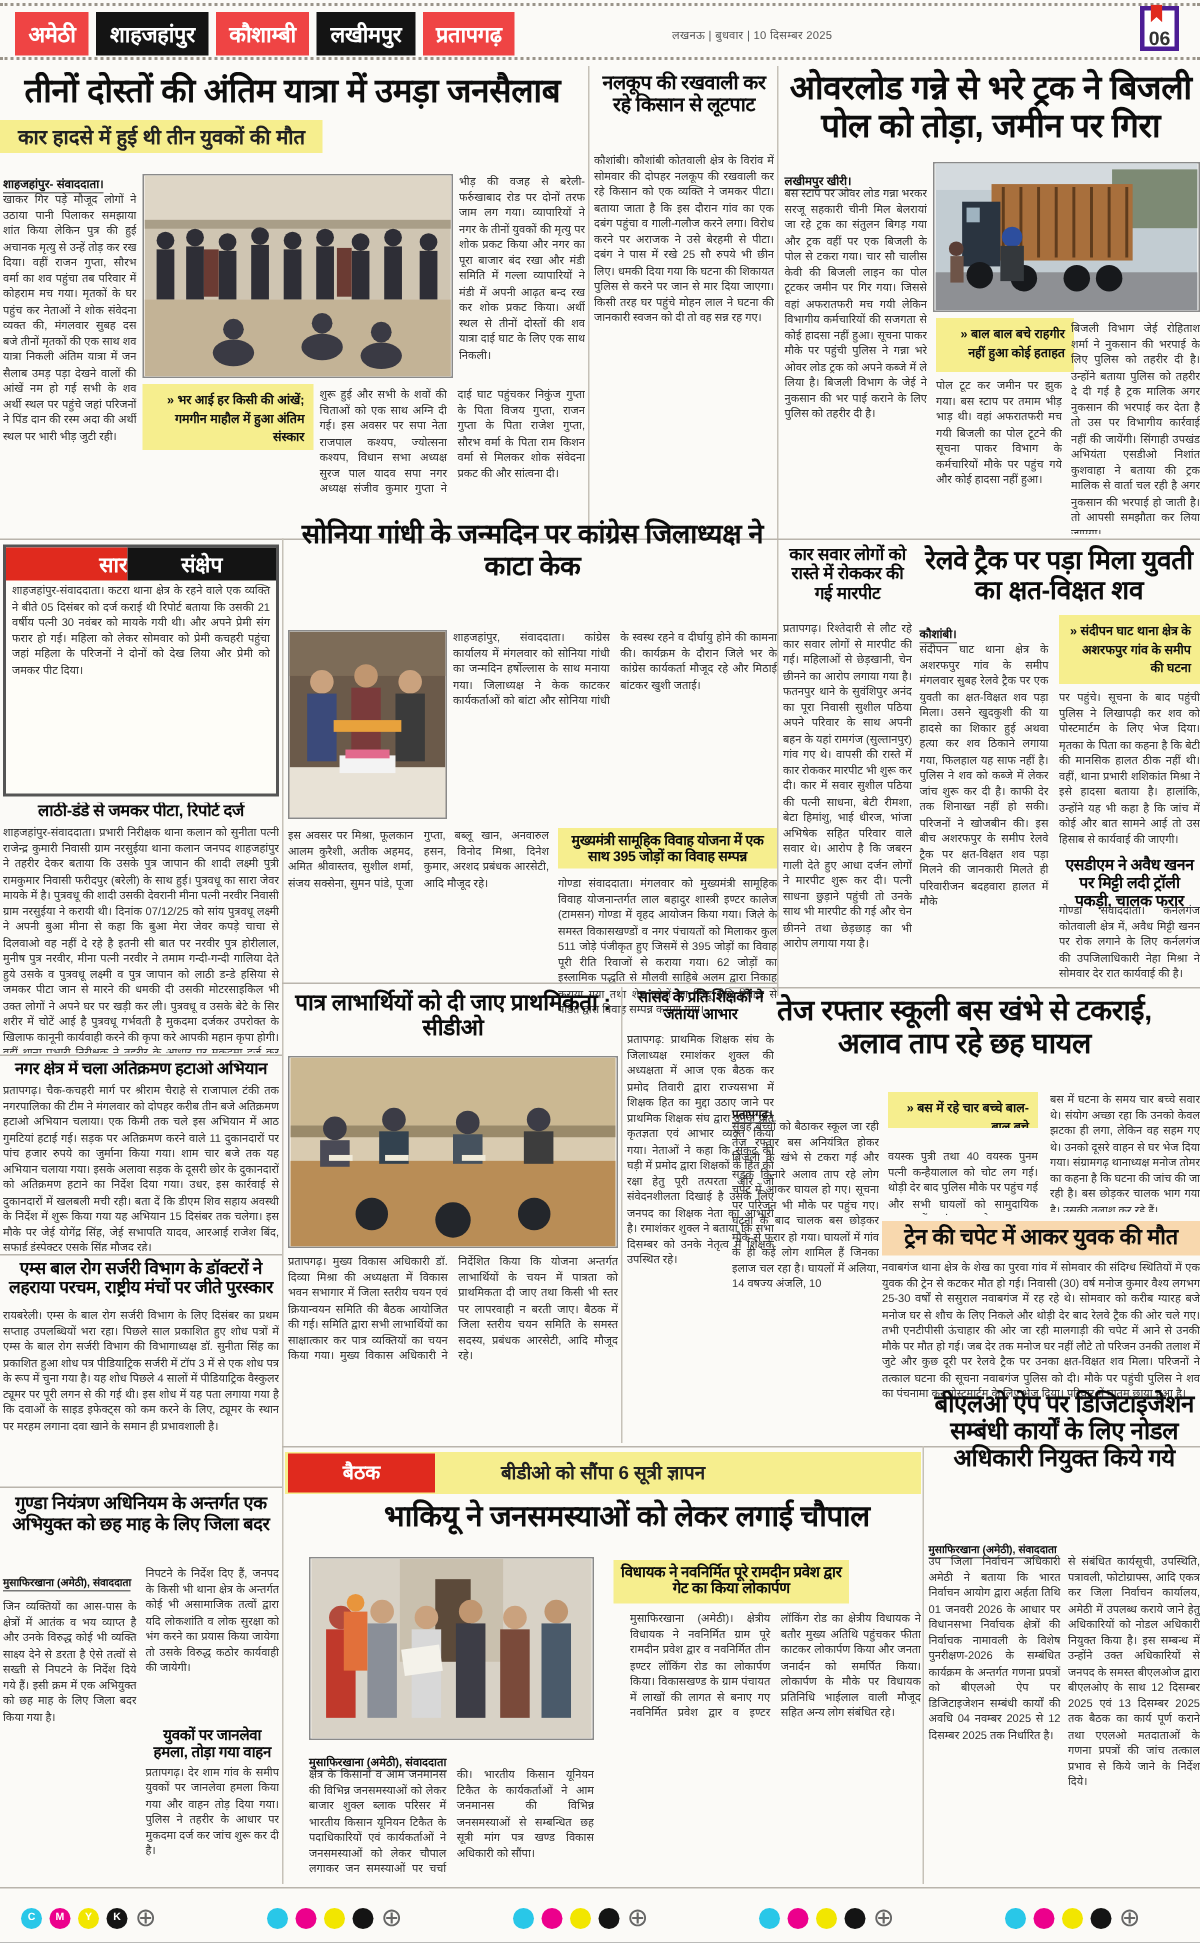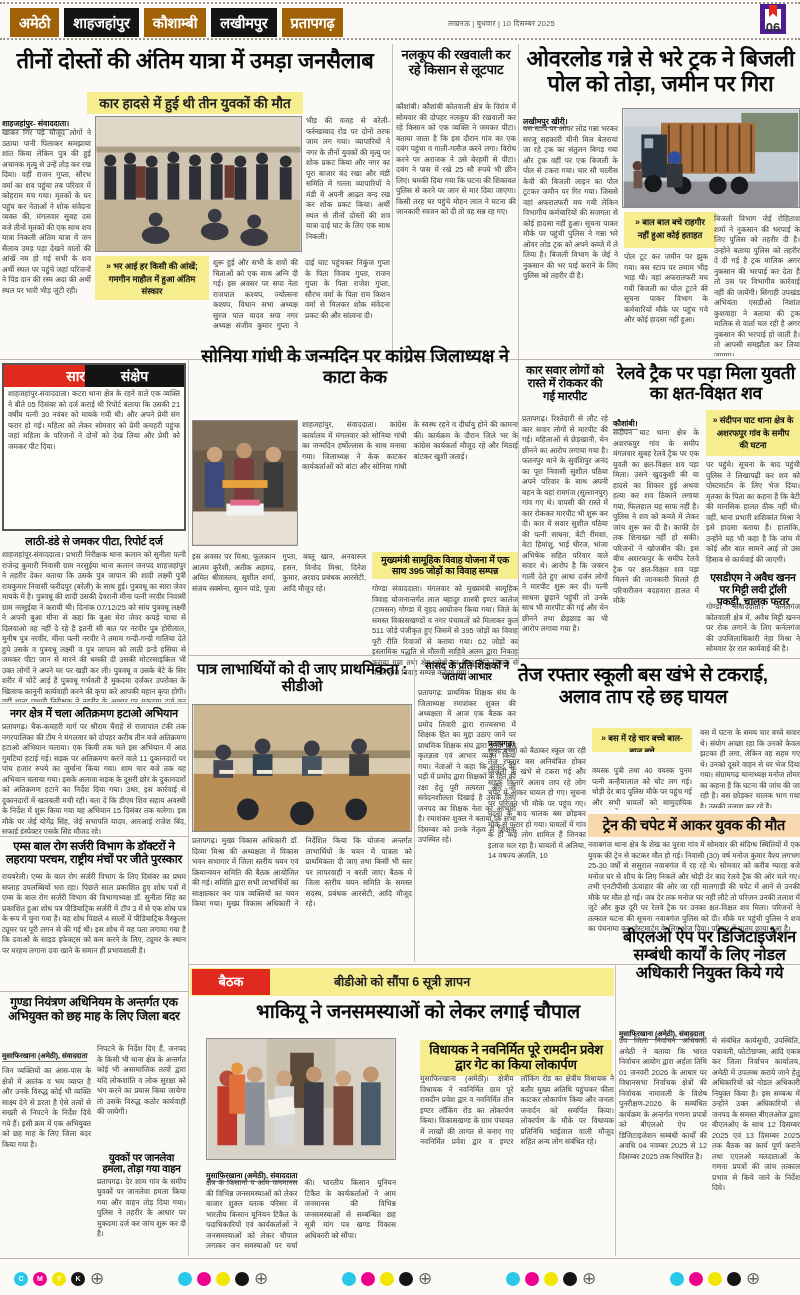--- a/index.html
+++ b/index.html
@@ -4,33 +4,33 @@
 <style>
   *{margin:0;padding:0;box-sizing:border-box}
   html,body{background:#888}
   .page{position:relative;width:800px;height:1295px;background:#fbfaf7;margin:0 auto;
         font-family:"Liberation Sans","DejaVu Sans",sans-serif;color:#222;overflow:hidden}
   .abs{position:absolute}
   .bt{font-size:7.4px;line-height:1.42;text-align:justify;color:#333;overflow:hidden}
   .c2{column-count:2;column-gap:7px}
   .hl{font-weight:bold;color:#0d0d0d;text-align:center;line-height:1.14;letter-spacing:-0.2px}
   .byline{font-size:7.8px;font-weight:bold;color:#111;border-bottom:1px solid #777;display:inline-block;padding-bottom:1px}
-  .pointer{background:#f6ee8e;font-size:8.4px;font-weight:bold;line-height:1.5;padding:4px 6px;color:#111;text-align:center;overflow:hidden}
+  .pointer{background:#f6ee8e;font-size:8.4px;font-weight:bold;line-height:1.5;padding:4px 6px;color:#111;text-align:right;overflow:hidden}
   .yellowband{background:#f6ee8e}
   .hline{background:#b9b4ac;height:1px}
   .vline{background:#c6c1b8;width:1px}
   .dotline{border-top:2px dotted #9a948a}
   
   .city{display:inline-block;color:#fff;font-weight:bold;font-size:14.5px;padding:4px 9px 5px;margin-right:5px;letter-spacing:-0.2px}
-  .city.red{background:#a16207}
+  .city.red{background:#ef4444}
   .city.blk{background:#141414}
   .dateline{font-size:7.5px;color:#555;letter-spacing:.2px}
   .masthead{color:#e02a1e;font-weight:bold;font-size:27px;letter-spacing:-0.5px;line-height:1}
   .tagbar{background:#141414;height:8px;width:92px;margin-left:38px;margin-bottom:1px;border-radius:1px}
-  .pagenum{border:5px solid #4c1d95;background:#fff;width:26px;height:30px;text-align:center;font-size:13px;font-weight:bold;color:#333;position:relative;padding-top:11px}
+  .pagenum{border:3px solid #4c1d95;background:#fff;width:26px;height:30px;text-align:center;font-size:13px;font-weight:bold;color:#333;position:relative;padding-top:11px}
   .pagenum .ribbon{position:absolute;top:-4px;left:4px;width:8px;height:12px;background:#e02a1e;
       clip-path:polygon(0 0,100% 0,100% 100%,50% 70%,0 100%)}
   
   .saar-tabs{display:flex;height:22px}
   .saar-tabs .t1{background:#e02a1e;color:#fff;font-weight:bold;font-size:14px;width:45%;text-align:right;line-height:22px}
   .saar-tabs .t2{background:#141414;color:#fff;font-weight:bold;font-size:14px;width:55%;text-align:center;line-height:22px}
   .boxed{border:2px solid #555;background:#fefdf8}
   .kicker{background:#e02a1e;color:#fff;font-weight:bold;font-size:13px;text-align:center;line-height:26px}
   .photo{border:1px solid #8a8a8a;display:block}
   .reg{display:flex;align-items:center;gap:5px;position:absolute;top:1270px}
@@ -48,21 +48,21 @@
     <span class="city red">अमेठी</span><span class="city blk">शाहजहांपुर</span><span class="city red">कौशाम्बी</span><span class="city blk">लखीमपुर</span><span class="city red">प्रतापगढ़</span>
   </div>
   <div class="abs dateline" style="left:448px;top:18px">लखनऊ | बुधवार | 10 दिसम्बर 2025</div>
   <div class="abs pagenum" style="left:760px;top:4px">
     <div class="ribbon"></div>
     <span>06</span>
   </div>
   <div class="abs dotline" style="left:0;top:38px;width:800px"></div>
 
   <div class="abs hl" style="left:0;top:48px;width:390px;font-size:22px;white-space:nowrap;overflow:hidden">तीनों दोस्तों की अंतिम यात्रा में उमड़ा जनसैलाब</div>
-  <div class="abs" style="left:0;top:92px;width:390px;text-align:center">
+  <div class="abs" style="left:0;top:80px;width:390px;text-align:left">
     <span class="yellowband" style="display:inline-block;font-weight:bold;font-size:13.5px;padding:2px 12px">कार हादसे में हुई थी तीन युवकों की मौत</span>
   </div>
   <div class="abs" style="left:2px;top:112px">
     <span class="byline">शाहजहांपुर- संवाददाता।</span>
   </div>
 
   <svg class="abs photo" style="left:95px;top:116px" width="207" height="136" viewBox="0 0 207 136">
     <rect width="207" height="136" fill="#cfc5b2"></rect>
     <rect y="0" width="207" height="34" fill="#ded6c6"></rect>
     <rect y="30" width="207" height="6" fill="#a99e88"></rect>
@@ -270,21 +270,21 @@
   <div class="abs bt" style="left:488px;top:746px;width:98px;height:212px">सुबह बच्चों को बैठाकर स्कूल जा रही तेज रफ्तार बस अनियंत्रित होकर बिजली के खंभे से टकरा गई और सड़क किनारे अलाव ताप रहे लोग चपेट में आकर घायल हो गए। सूचना पर परिजन भी मौके पर पहुंच गए। घटना के बाद चालक बस छोड़कर मौके से फरार हो गया। घायलों में गांव के ही कई लोग शामिल हैं जिनका इलाज चल रहा है। घायलों में अलिया, 14 वषज्य अंजलि, 10</div>
   <div class="abs bt" style="left:592px;top:766px;width:100px;height:44px">वयस्क पुत्री तथा 40 वयस्क पुनम पत्नी कन्हैयालाल को चोट लग गई। थोड़ी देर बाद पुलिस मौके पर पहुंच गई और सभी घायलों को सामुदायिक स्वास्थ्य केंद्र संग्रामगढ़ ले जाया गया, जहां उनका इलाज जारी है।</div>
   <div class="abs bt" style="left:700px;top:728px;width:100px;height:80px">बस में घटना के समय चार बच्चे सवार थे। संयोग अच्छा रहा कि उनको केवल झटका ही लगा, लेकिन वह सहम गए थे। उनको दूसरे वाहन से घर भेज दिया गया। संग्रामगढ़ थानाध्यक्ष मनोज तोमर का कहना है कि घटना की जांच की जा रही है। बस छोड़कर चालक भाग गया है। उसकी तलाश कर रहे हैं।</div>
 
   <div class="abs hl" style="left:588px;top:814px;width:212px;font-size:14.5px;background:#f8d8ae;padding:3px 0">ट्रेन की चपेट में आकर युवक की मौत</div>
   <div class="abs bt" style="left:588px;top:840px;width:212px;height:122px">नवाबगंज थाना क्षेत्र के शेख का पुरवा गांव में सोमवार की संदिग्ध स्थितियों में एक युवक की ट्रेन से कटकर मौत हो गई। निवासी (30) वर्ष मनोज कुमार वैश्य लगभग 25-30 वर्षों से ससुराल नवाबगंज में रह रहे थे। सोमवार को करीब ग्यारह बजे मनोज घर से शौच के लिए निकले और थोड़ी देर बाद रेलवे ट्रैक की ओर चले गए। तभी एनटीपीसी ऊंचाहार की ओर जा रही मालगाड़ी की चपेट में आने से उनकी मौके पर मौत हो गई। जब देर तक मनोज घर नहीं लौटे तो परिजन उनकी तलाश में जुटे और कुछ दूरी पर रेलवे ट्रैक पर उनका क्षत-विक्षत शव मिला। परिजनों ने तत्काल घटना की सूचना नवाबगंज पुलिस को दी। मौके पर पहुंची पुलिस ने शव का पंचनामा कर पोस्टमार्टम के लिए भेज दिया। परिवार में मातम छाया हुआ है।</div>
 
   <div class="abs hline" style="left:188px;top:964px;width:612px"></div>
 
   <div class="abs yellowband" style="left:190px;top:968px;width:424px;height:28px">
-    <div class="kicker" style="position:absolute;left:2px;top:1px;width:78px;height:26px">बैठक</div>
+    <div class="kicker" style="position:absolute;left:2px;top:1px;width:98px;height:26px">बैठक</div>
     <div style="text-align:center;font-weight:bold;font-size:12.5px;line-height:28px">बीडीओ को सौंपा 6 सूत्री ज्ञापन</div>
   </div>
   <div class="abs hl" style="left:190px;top:1000px;width:456px;font-size:19.5px">भाकियू ने जनसमस्याओं को लेकर लगाई चौपाल</div>
 
   <svg class="abs photo" style="left:206px;top:1038px" width="190" height="122" viewBox="0 0 190 122">
     <rect width="190" height="122" fill="#d8d2c6"></rect>
     <rect x="60" y="0" width="70" height="70" fill="#c9c0ae"></rect>
     <rect x="84" y="14" width="24" height="56" fill="#5c4a3a"></rect>
     <g>
         <circle cx="20" cy="40" r="8" fill="#b34a3c"></circle>
@@ -303,21 +303,21 @@
     <rect x="62" y="60" width="26" height="18" fill="#f4f2ea" transform="rotate(-8 75 69)"></rect>
     <circle cx="30" cy="30" r="6" fill="#e8953c"></circle>
       <rect x="22" y="36" width="16" height="40" fill="#e2703a"></rect>
   </svg>
 
   <div class="abs" style="left:206px;top:1164px">
     <span class="byline" style="font-size:7.5px">मुसाफिरखाना (अमेठी), संवाददाता</span>
   </div>
   <div class="abs bt c2" style="left:206px;top:1178px;width:190px;height:76px">क्षेत्र के किसानों व आम जनमानस की विभिन्न जनसमस्याओं को लेकर बाजार शुक्ल ब्लाक परिसर में भारतीय किसान यूनियन टिकैत के पदाधिकारियों एवं कार्यकर्ताओं ने जनसमस्याओं को लेकर चौपाल लगाकर जन समस्याओं पर चर्चा की। भारतीय किसान यूनियन टिकैत के कार्यकर्ताओं ने आम जनमानस की विभिन्न जनसमस्याओं से सम्बन्धित छह सूत्री मांग पत्र खण्ड विकास अधिकारी को सौंपा।</div>
 
-  <div class="abs yellowband hl" style="left:420px;top:1040px;width:192px;font-size:13px;padding:3px 2px">विधायक ने नवनिर्मित पूरे रामदीन प्रवेश द्वार गेट का किया लोकार्पण</div>
+  <div class="abs yellowband hl" style="left:409px;top:1040px;width:157px;font-size:10px;padding:3px 2px">विधायक ने नवनिर्मित पूरे रामदीन प्रवेश द्वार गेट का किया लोकार्पण</div>
   <div class="abs bt c2" style="left:420px;top:1074px;width:194px;height:180px">मुसाफिरखाना (अमेठी)। क्षेत्रीय विधायक ने नवनिर्मित ग्राम पूरे रामदीन प्रवेश द्वार व नवनिर्मित तीन इण्टर लॉकिंग रोड का लोकार्पण किया। विकासखण्ड के ग्राम पंचायत में लाखों की लागत से बनाए गए नवनिर्मित प्रवेश द्वार व इण्टर लॉकिंग रोड का क्षेत्रीय विधायक ने बतौर मुख्य अतिथि पहुंचकर फीता काटकर लोकार्पण किया और जनता जनार्दन को समर्पित किया। लोकार्पण के मौके पर विधायक प्रतिनिधि भाईलाल वाली मौजूद सहित अन्य लोग संबंधित रहे।</div>
 
   <div class="abs vline" style="left:615px;top:964px;height:292px"></div>
   <div class="abs hl" style="left:619px;top:928px;width:181px;font-size:16px">बीएलओ ऐप पर डिजिटाइजेशन सम्बंधी कार्यों के लिए नोडल अधिकारी नियुक्त किये गये</div>
   <div class="abs" style="left:619px;top:1022px">
     <span class="byline" style="font-size:7px">मुसाफिरखाना (अमेठी), संवाददाता</span>
   </div>
   <div class="abs bt" style="left:619px;top:1036px;width:88px;height:218px">उप जिला निर्वाचन अधिकारी अमेठी ने बताया कि भारत निर्वाचन आयोग द्वारा अर्हता तिथि 01 जनवरी 2026 के आधार पर विधानसभा निर्वाचक क्षेत्रों की निर्वाचक नामावली के विशेष पुनरीक्षण-2026 के सम्बंधित कार्यक्रम के अन्तर्गत गणना प्रपत्रों को बीएलओ ऐप पर डिजिटाइजेशन सम्बंधी कार्यों की अवधि 04 नवम्बर 2025 से 12 दिसम्बर 2025 तक निर्धारित है।</div>
   <div class="abs bt" style="left:712px;top:1036px;width:88px;height:218px">से संबंधित कार्यसूची, उपस्थिति, पत्रावली, फोटोग्राफ्स, आदि एकत्र कर जिला निर्वाचन कार्यालय, अमेठी में उपलब्ध कराये जाने हेतु अधिकारियों को नोडल अधिकारी नियुक्त किया है। इस सम्बन्ध में उन्होंने उक्त अधिकारियों से जनपद के समस्त बीएलओज द्वारा बीएलओए के साथ 12 दिसम्बर 2025 एवं 13 दिसम्बर 2025 तक बैठक का कार्य पूर्ण कराने तथा एएलओ मतदाताओं के गणना प्रपत्रों की जांच तत्काल प्रभाव से किये जाने के निर्देश दिये।</div>
 

